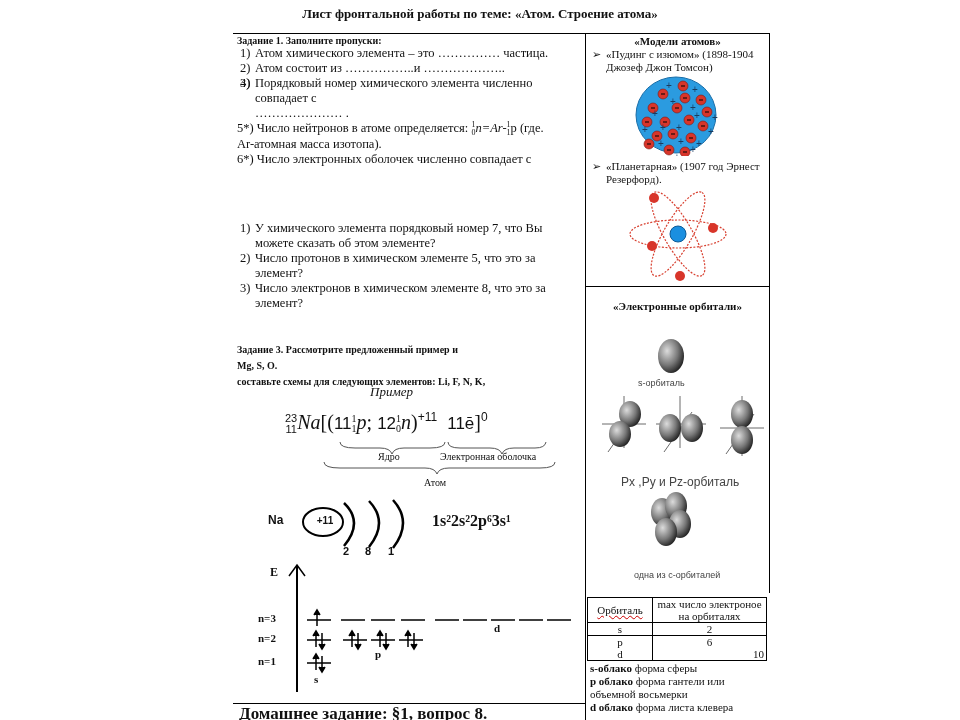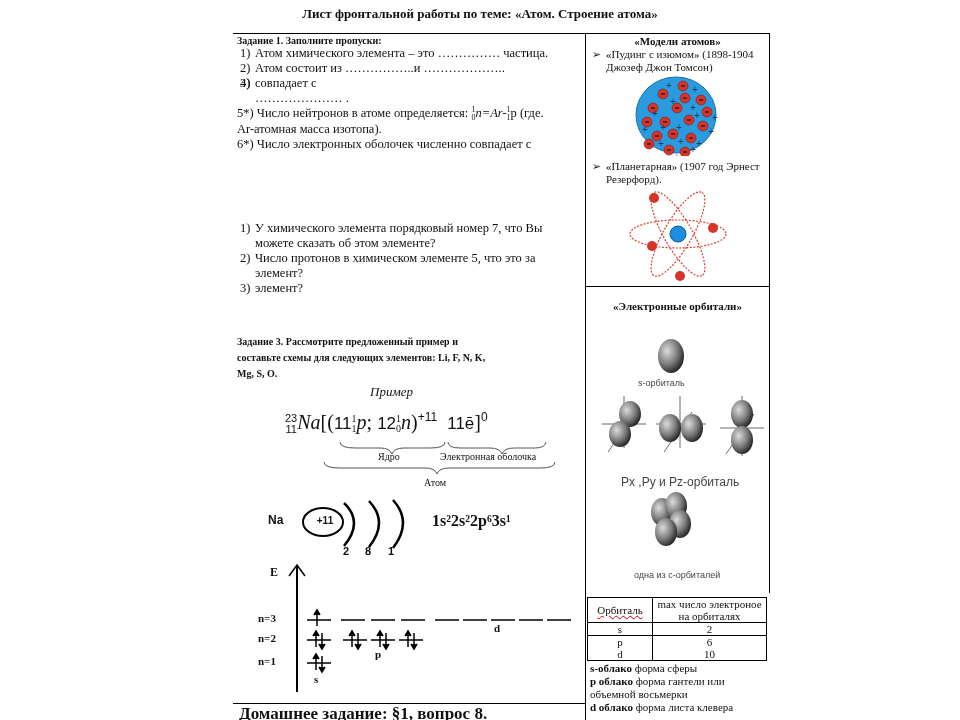--- a/index.html
+++ b/index.html
@@ -31,43 +31,43 @@
 <div class="vline" style="left:585px; top:33px; height:687px;"></div>
 <div class="vline" style="left:769px; top:33px; height:560px;"></div>
 <div class="hline" style="left:585px; top:286px; width:185px;"></div>
 <div class="hline" style="left:233px; top:703px; width:352px;"></div>
 
 <div class="abs" style="left:237px; top:35px; width:345px;">
   <div class="h">Задание 1. Заполните пропуски:</div>
   <div class="t li"><span class="n">1)</span><span>Атом химического элемента – это …………… частица.</span></div>
   <div class="t li"><span class="n">2)</span><span>Атом состоит из ……………..и ………………..</span></div>
   <div class="t li"><span class="n">3)</span></div>
-  <div class="t li"><span class="n">4)</span></div>
+  <div class="t li"><span class="n">4)</span><span>Порядковый номер химического элемента численно</span></div>
   <div class="t cont">совпадает с</div>
   <div class="t cont">………………… .</div>
   <div class="t">
     <span>5*) Число нейтронов в атоме определяется: </span><span style="display:inline-block; vertical-align:middle; font-size:8px; line-height:8px; text-align:center;">1<br>0</span><i>n=Ar-</i><span style="display:inline-block; vertical-align:middle; font-size:8px; line-height:8px; text-align:center;">1<br>1</span><span>p (где.</span>
   </div>
   <div class="t">Ar-атомная масса изотопа).</div>
   <div class="t">6*) Число электронных оболочек численно совпадает с</div>
 </div>
 
 <div class="abs" style="left:237px; top:221px; width:345px;">
   <div class="t li"><span class="n">1)</span><span>У химического элемента порядковый номер 7, что Вы</span></div>
   <div class="t cont">можете сказать об этом элементе?</div>
   <div class="t li"><span class="n">2)</span><span>Число протонов в химическом элементе 5, что это за</span></div>
   <div class="t cont">элемент?</div>
-  <div class="t li"><span class="n">3)</span></div>
+  <div class="t li"><span class="n">3)</span><span>Число электронов в химическом элементе 8, что это за</span></div>
   <div class="t cont">элемент?</div>
 </div>
 
-<div class="abs" style="left:237px; top:334px; width:345px;">
+<div class="abs" style="left:237px; top:342px; width:345px;">
   <div class="h" style="line-height:16px;">Задание 3.  Рассмотрите предложенный пример и</div>
+  <div class="h" style="line-height:16px;">Mg, S, O.</div>
   <div class="h" style="line-height:16px;">составьте схемы для следующих элементов: Li, F, N, K,</div>
-  <div class="h" style="line-height:16px;">Mg, S, O.</div>
 </div>
 
 <div class="abs" style="left:370px; top:384px; font-style:italic; font-size:13px;">Пример</div>
 
 <div class="abs" style="left:285px; top:410px; font-size:20px; white-space:nowrap;">
   <span style="display:inline-block; vertical-align:middle; font-size:11px; line-height:11px; text-align:center; font-family:'Liberation Sans',sans-serif;"><span>23</span><br><span>11</span></span><i>Na</i><span>[(</span><span class="sans" style="font-size:17px;">11</span><span style="display:inline-block; vertical-align:middle; font-size:10px; line-height:10px; text-align:center;"><span>1</span><br><span>1</span></span><i>p</i><span>; </span><span class="sans" style="font-size:17px;">12</span><span style="display:inline-block; vertical-align:middle; font-size:10px; line-height:10px; text-align:center;"><span>1</span><br><span>0</span></span><i>n</i><span>)</span><sup class="sans" style="font-size:12px;">+11</sup>&nbsp;&nbsp;<span class="sans" style="font-size:17px;">11ē</span><span>]</span><sup class="sans" style="font-size:12px;">0</sup>
 </div>
 
 <svg class="abs" style="left:310px; top:440px;" width="260" height="40">
   <path d="M30 2 Q30 8 45 8 L70 8 Q80 8 82 14 Q84 8 94 8 L120 8 Q135 8 135 2" fill="none" stroke="#555" stroke-width="1"></path>
@@ -284,21 +284,21 @@
     <tr>
       <td>s</td>
       <td>2</td>
     </tr>
     <tr>
       <td style="border-bottom:none;">p</td>
       <td style="border-bottom:none;">6</td>
     </tr>
     <tr>
       <td style="border-top:none;">d</td>
-      <td style="border-top:none;">10</td>
+      <td style="border-top:none;text-align:right;">10</td>
     </tr>
   </tbody>
     </table>
 </div>
 
 <div class="abs rc" style="left:590px; top:662px; width:178px;">
   <div><b>s-облако</b><span> форма сферы</span></div>
   <div><b>p облако</b><span> форма гантели или объемной восьмерки</span></div>
   <div><b>d облако</b><span> форма листа клевера</span></div>
 </div>

